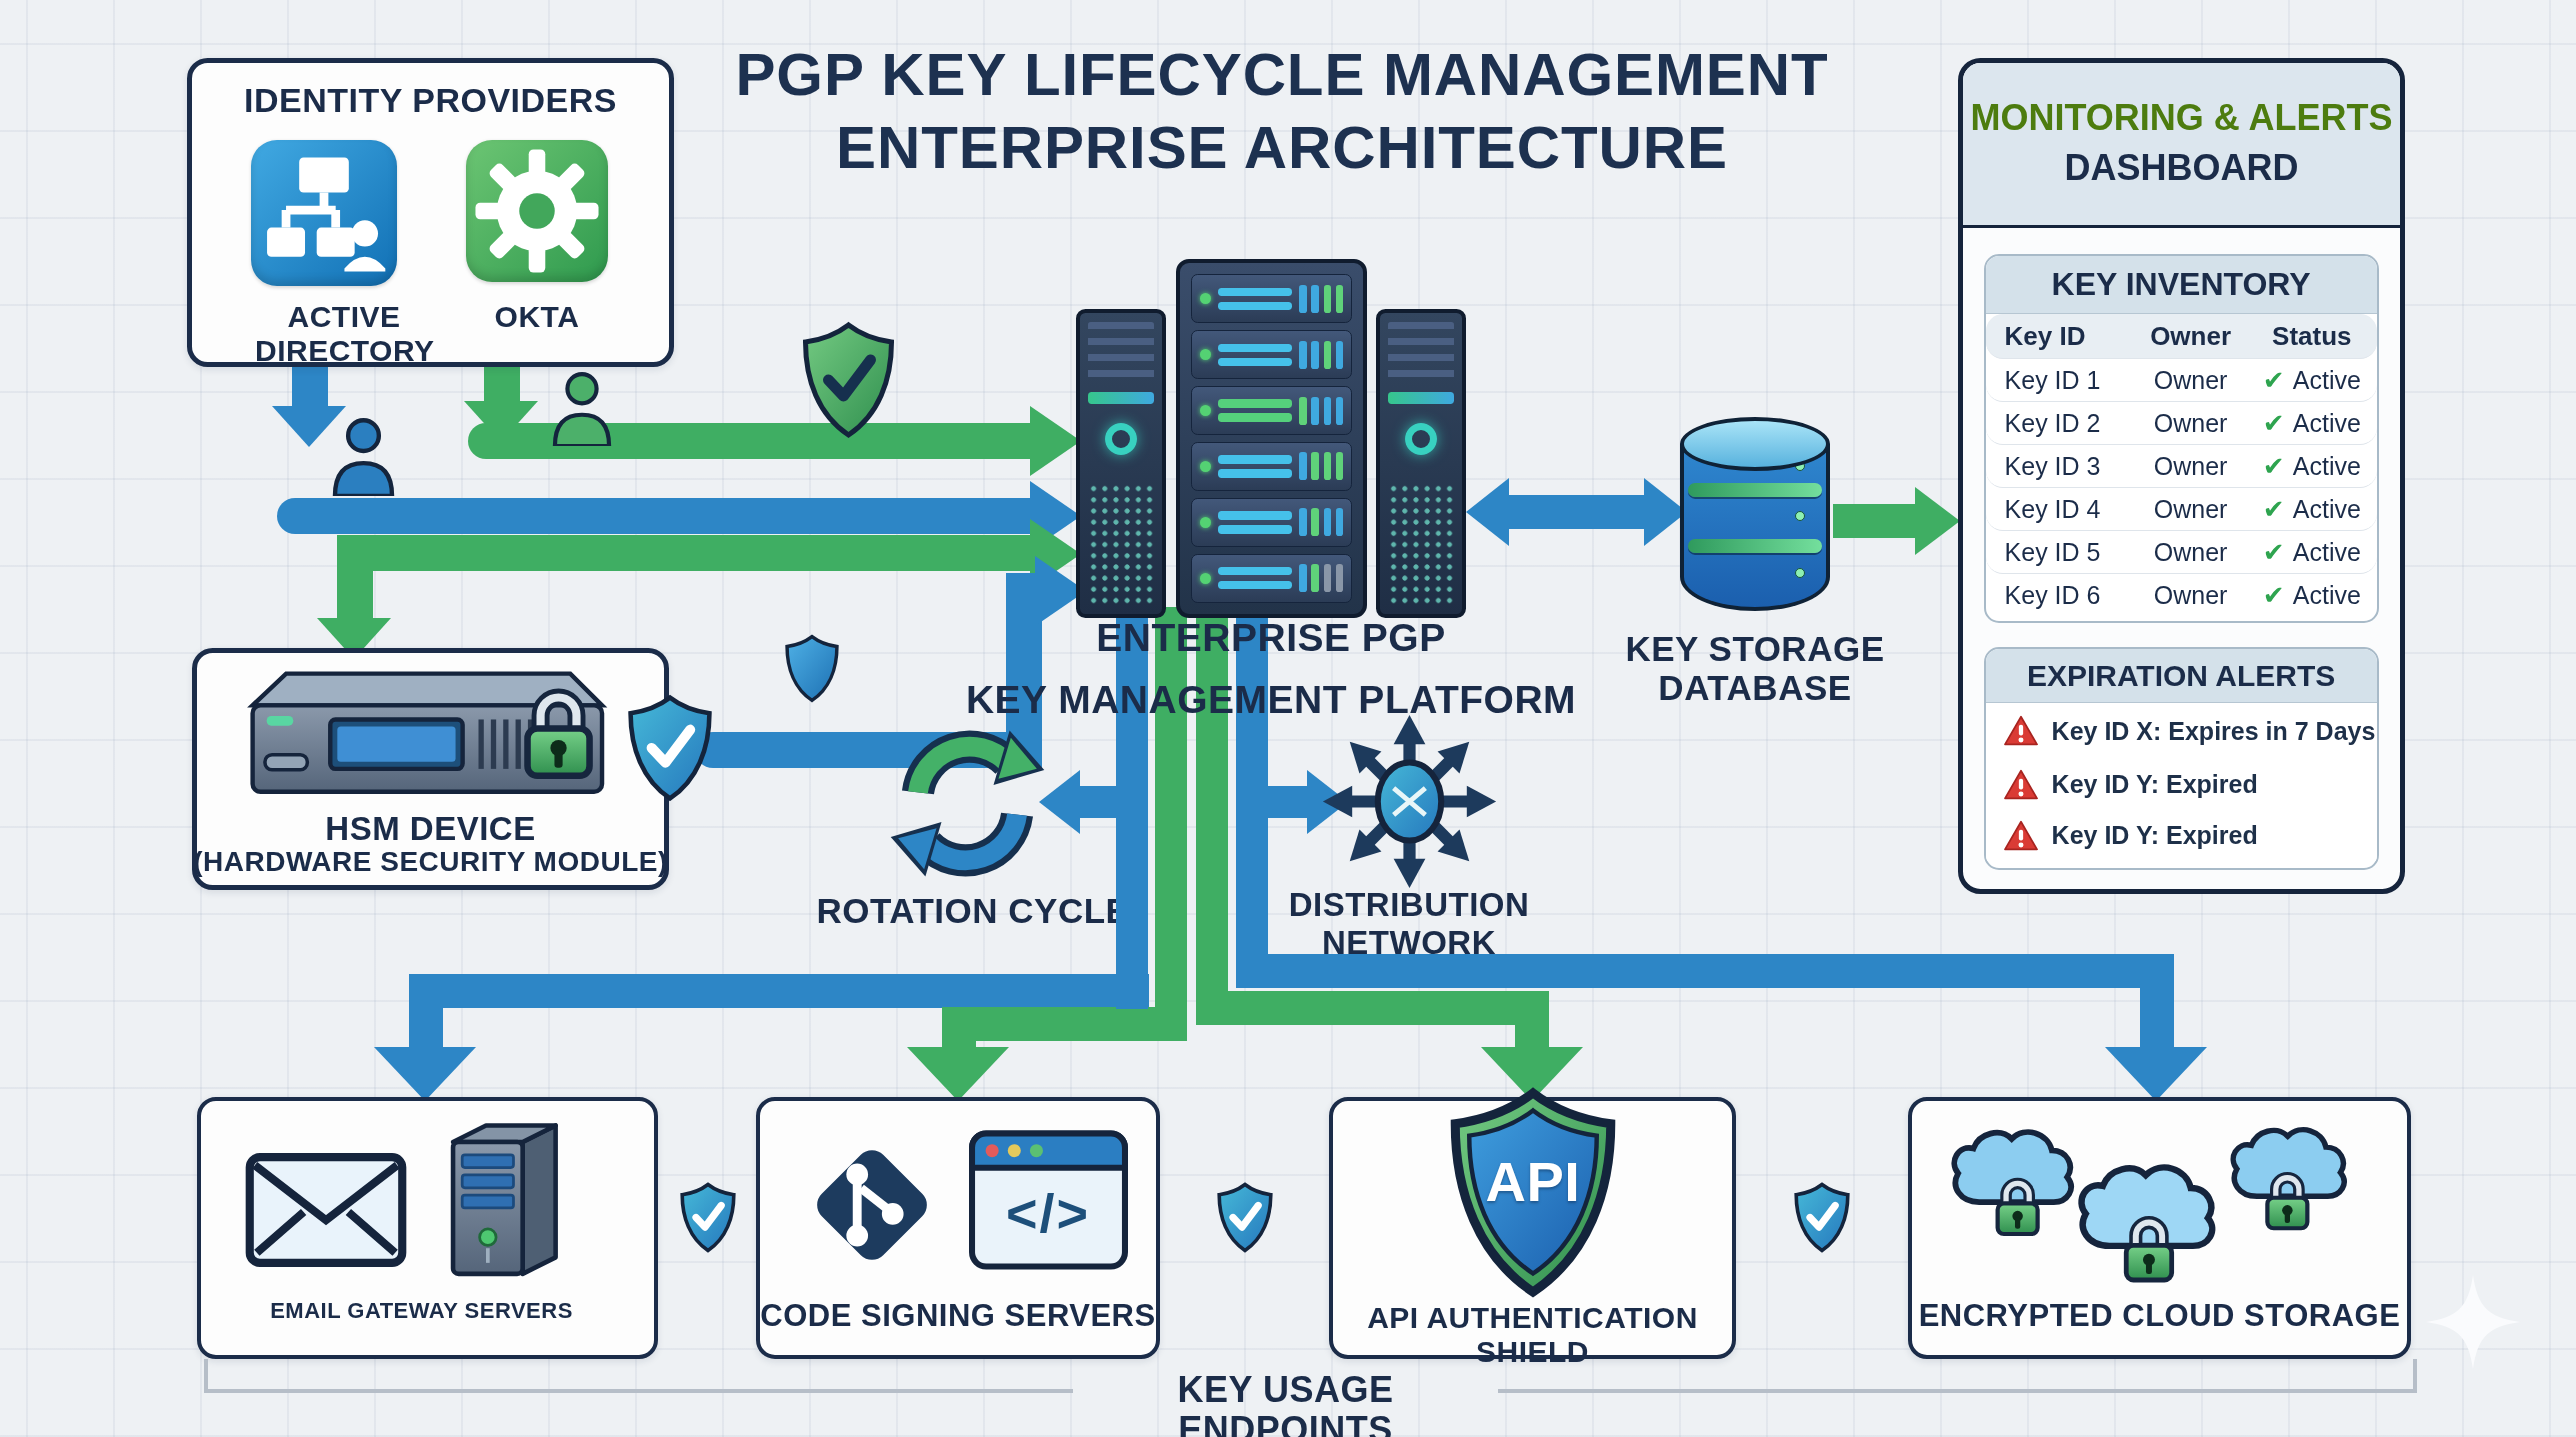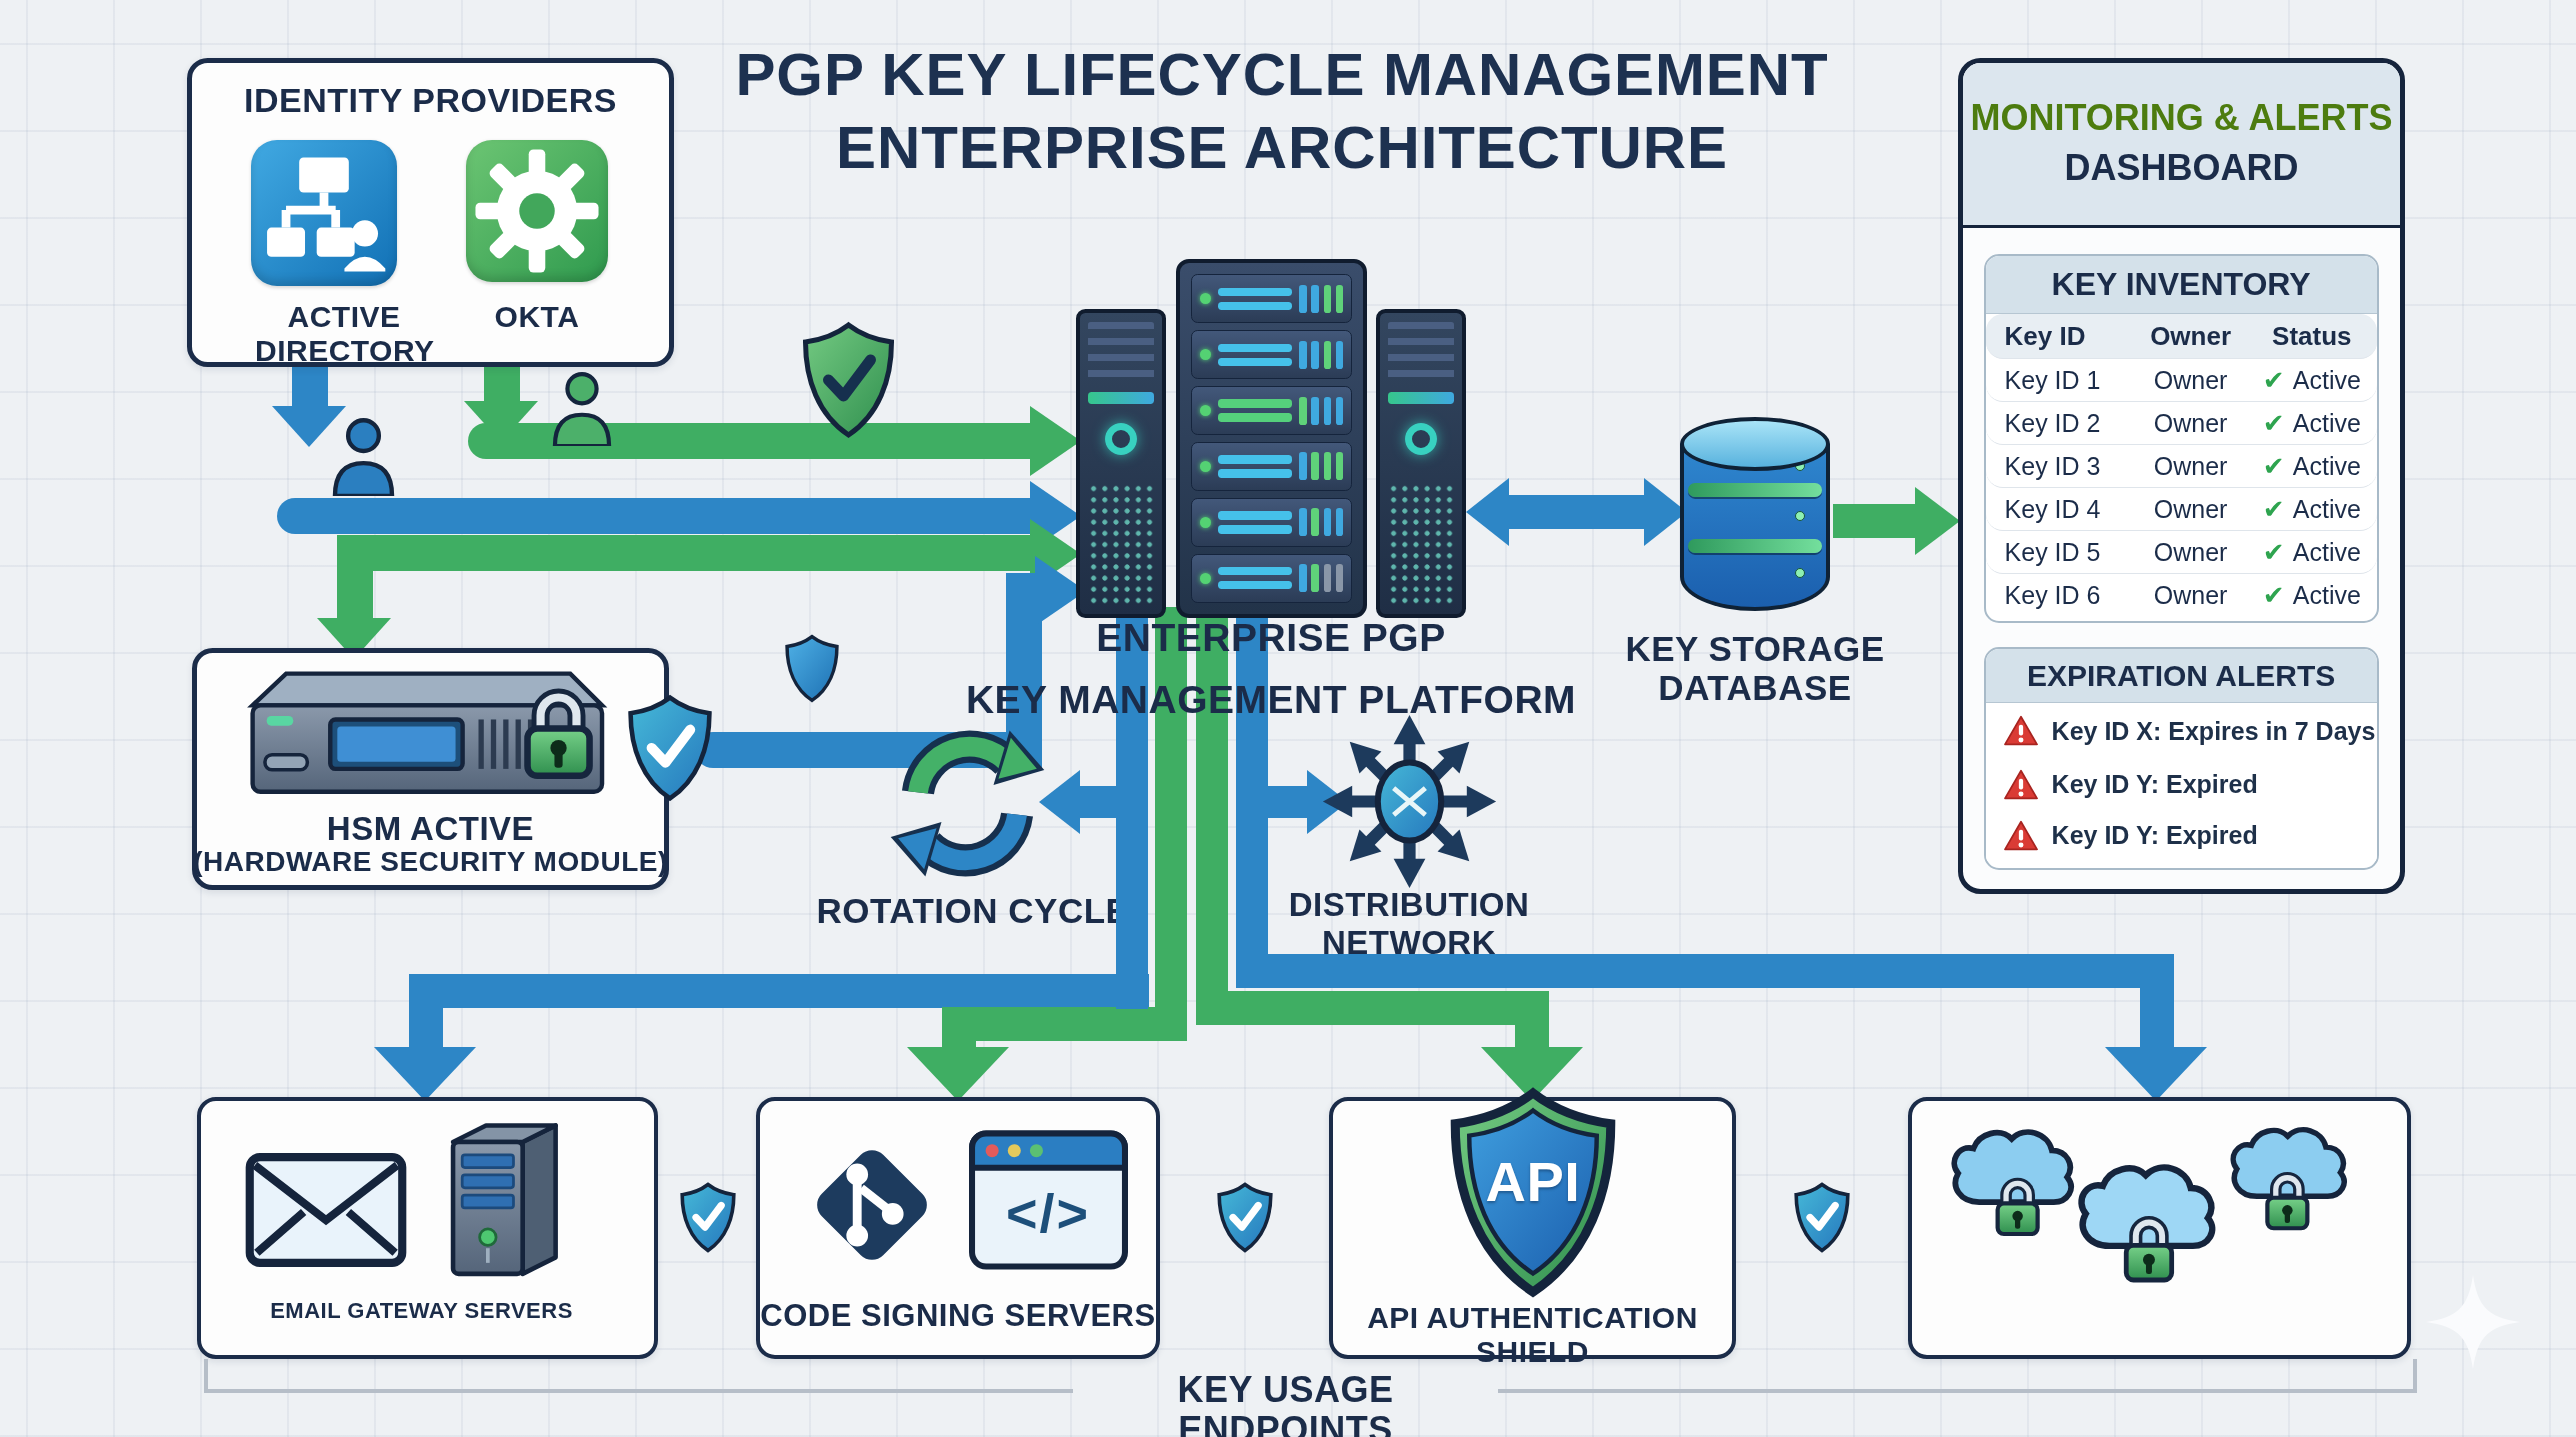--- a/index.html
+++ b/index.html
@@ -199,21 +199,21 @@
         <rect x="302" y="64" width="6" height="56"></rect>
         <rect x="316" y="64" width="6" height="56"></rect>
       <rect x="330" y="64" width="6" height="56"></rect>
         <rect x="344" y="64" width="6" height="56"></rect>
         <rect x="358" y="64" width="6" height="56"></rect>
     </g>
     <g transform="translate(338,28) scale(1.85)">
       <use href="#lockg"></use>
     </g>
   </svg>
-  <div class="lbl" style="left:192px;top:811px;width:477px;font-size:33px;z-index:3;">HSM ACTIVE</div>
+  <div class="lbl" style="left:192px;top:811px;width:477px;font-size:33px;z-index:3;">HSM DEVICE</div>
   <div class="lbl" style="left:192px;top:846px;width:477px;font-size:28px;z-index:3;">(HARDWARE SECURITY MODULE)</div>
 
   <div class="tower" style="left:1076px;">
     <div class="stripes"></div>
     <div class="tealbar"></div>
     <div class="ring"></div>
     <div class="dots"></div>
   </div>
   <div class="tower" style="left:1376px;">
     <div class="stripes"></div>
@@ -537,20 +537,21 @@
     <g transform="translate(58,68) scale(1.1)">
         <use href="#lockg"></use>
       </g>
     <g transform="translate(340,62) scale(1.1)">
         <use href="#lockg"></use>
       </g>
     <g transform="translate(192,108) scale(1.25)">
         <use href="#lockg"></use>
       </g>
   </svg>
+  <div class="lbl" style="left:1908px;top:1299px;width:503px;font-size:31px;">ENCRYPTED CLOUD STORAGE</div>
 
   <svg class="abs" viewBox="0 0 100 120" style="left:678px;top:1181px;width:60px;height:73px;">
     <use href="#sh" fill="url(#gShTeal)" stroke="#14243c" stroke-width="6"></use>
     <path d="M30 60 L45 76 L72 40" fill="none" stroke="#fff" stroke-width="12" stroke-linecap="round" stroke-linejoin="round"></path>
   </svg>
   <svg class="abs" viewBox="0 0 100 120" style="left:1215px;top:1181px;width:60px;height:73px;">
     <use href="#sh" fill="url(#gShTeal)" stroke="#14243c" stroke-width="6"></use>
     <path d="M30 60 L45 76 L72 40" fill="none" stroke="#fff" stroke-width="12" stroke-linecap="round" stroke-linejoin="round"></path>
   </svg>
   <svg class="abs" viewBox="0 0 100 120" style="left:1792px;top:1181px;width:60px;height:73px;">

